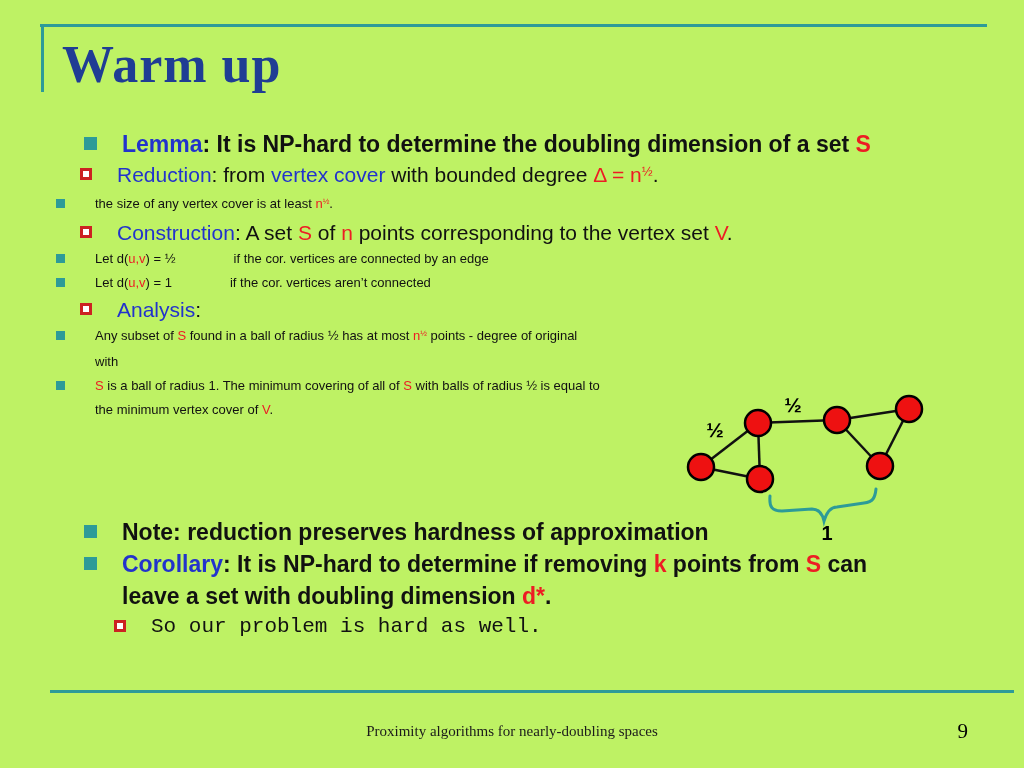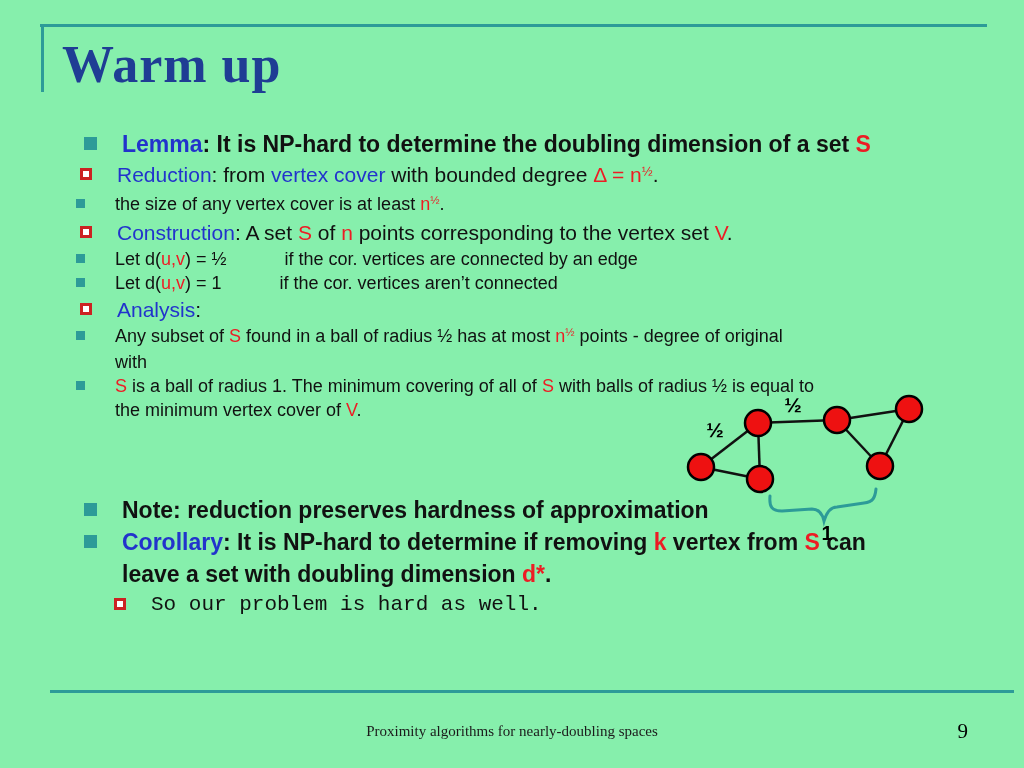--- a/index.html
+++ b/index.html
@@ -1,35 +1,35 @@
 <!DOCTYPE html>
 <html style="--title-navy: #1f3d94; --accent-teal: #2d9b98; --keyword-blue: #2233cc; --highlight-red: #ed1c24; --node-red: #ee1111;"><head>
 <meta charset="utf-8">
 <style>
   html,body{margin:0;padding:0;background:#ffffff;}
   .slide{
-    position:relative;width:1024px;height:768px;background:#86efac;overflow:hidden;
+    position:relative;width:1024px;height:768px;background:#bef264;overflow:hidden;
     font-family:"Liberation Sans","DejaVu Sans",sans-serif;color:#111;
   }
   
   .top-rule{position:absolute;left:40px;top:24px;width:947px;height:3px;background:var(--accent-teal);}
   .left-rule{position:absolute;left:41px;top:24px;width:3px;height:68px;background:var(--accent-teal);}
   .title{
     position:absolute;left:62px;top:36px;margin:0;
     font-family:"Liberation Serif","DejaVu Serif",serif;
     font-size:52px;font-weight:bold;color:var(--title-navy);letter-spacing:1px;line-height:1.1;
   }
   
   .content{position:absolute;top:128px;left:0;right:40px;display:flex;flex-direction:column;}
   .row{display:flex;align-items:flex-start;}
   .l1{padding-left:84px;font-size:23px;line-height:32px;}
   .l2{padding-left:80px;font-size:21px;line-height:29px;}
-  .l3{padding-left:76px;font-size:18px;line-height:24px;}
+  .l3{padding-left:56px;font-size:13px;line-height:24px;}
   .row.ind{padding-left:114px;font-family:Liberation Mono, monospace;}
-  .gap-before{margin-top:72px;}
+  .gap-before{margin-top:94px;}
   .marker{display:inline-block;flex-shrink:0;}
   .l1 .marker{width:13px;height:13px;background:var(--accent-teal);margin:9px 25px 0 0;}
   .l2 .marker{width:12px;height:12px;box-sizing:border-box;border:3px solid #cc2222;background:#fff;margin:8px 25px 0 0;}
   .l3 .marker{width:9px;height:9px;background:var(--accent-teal);margin:7px 30px 0 0;}
   .txt{flex:1 1 auto;}
   .kw{color:var(--keyword-blue);}
   .hl{color:var(--highlight-red);}
   .b{font-weight:bold;}
   .sup{font-size:0.62em;position:relative;top:-0.5em;}
   .gapseg{display:inline-block;width:58px;}
@@ -90,21 +90,21 @@
       <div class="row l3">
         <span class="marker"></span>
         <div class="txt"><span class="hl">S</span><span> is a ball of radius 1. The minimum covering of all of </span><span class="hl">S</span><span> with balls of radius ½  is equal to</span><br><span>the minimum vertex cover of </span><span class="hl">V</span><span>.</span></div>
       </div>
       <div class="row l1 gap-before">
         <span class="marker"></span>
         <div class="txt"><span class="b">Note: reduction preserves hardness of approximation</span></div>
       </div>
       <div class="row l1">
         <span class="marker"></span>
-        <div class="txt"><span class="kw b">Corollary</span><span class="b">: It is NP-hard to determine if removing </span><span class="hl b">k</span><span class="b"> vertex from </span><span class="hl b">S</span><span class="b"> can</span><br><span class="b">leave a set with doubling dimension </span><span class="hl b">d*</span><span class="b">.</span></div>
+        <div class="txt"><span class="kw b">Corollary</span><span class="b">: It is NP-hard to determine if removing </span><span class="hl b">k</span><span class="b"> points from </span><span class="hl b">S</span><span class="b"> can</span><br><span class="b">leave a set with doubling dimension </span><span class="hl b">d*</span><span class="b">.</span></div>
       </div>
       <div class="row l2 ind">
         <span class="marker"></span>
         <div class="txt"><span>So our problem is hard as well.</span></div>
       </div>
     </div>
 
   <svg class="graph" width="310" height="170" viewBox="0 0 310 170">
 
     <g stroke="#111" stroke-width="2.5">

